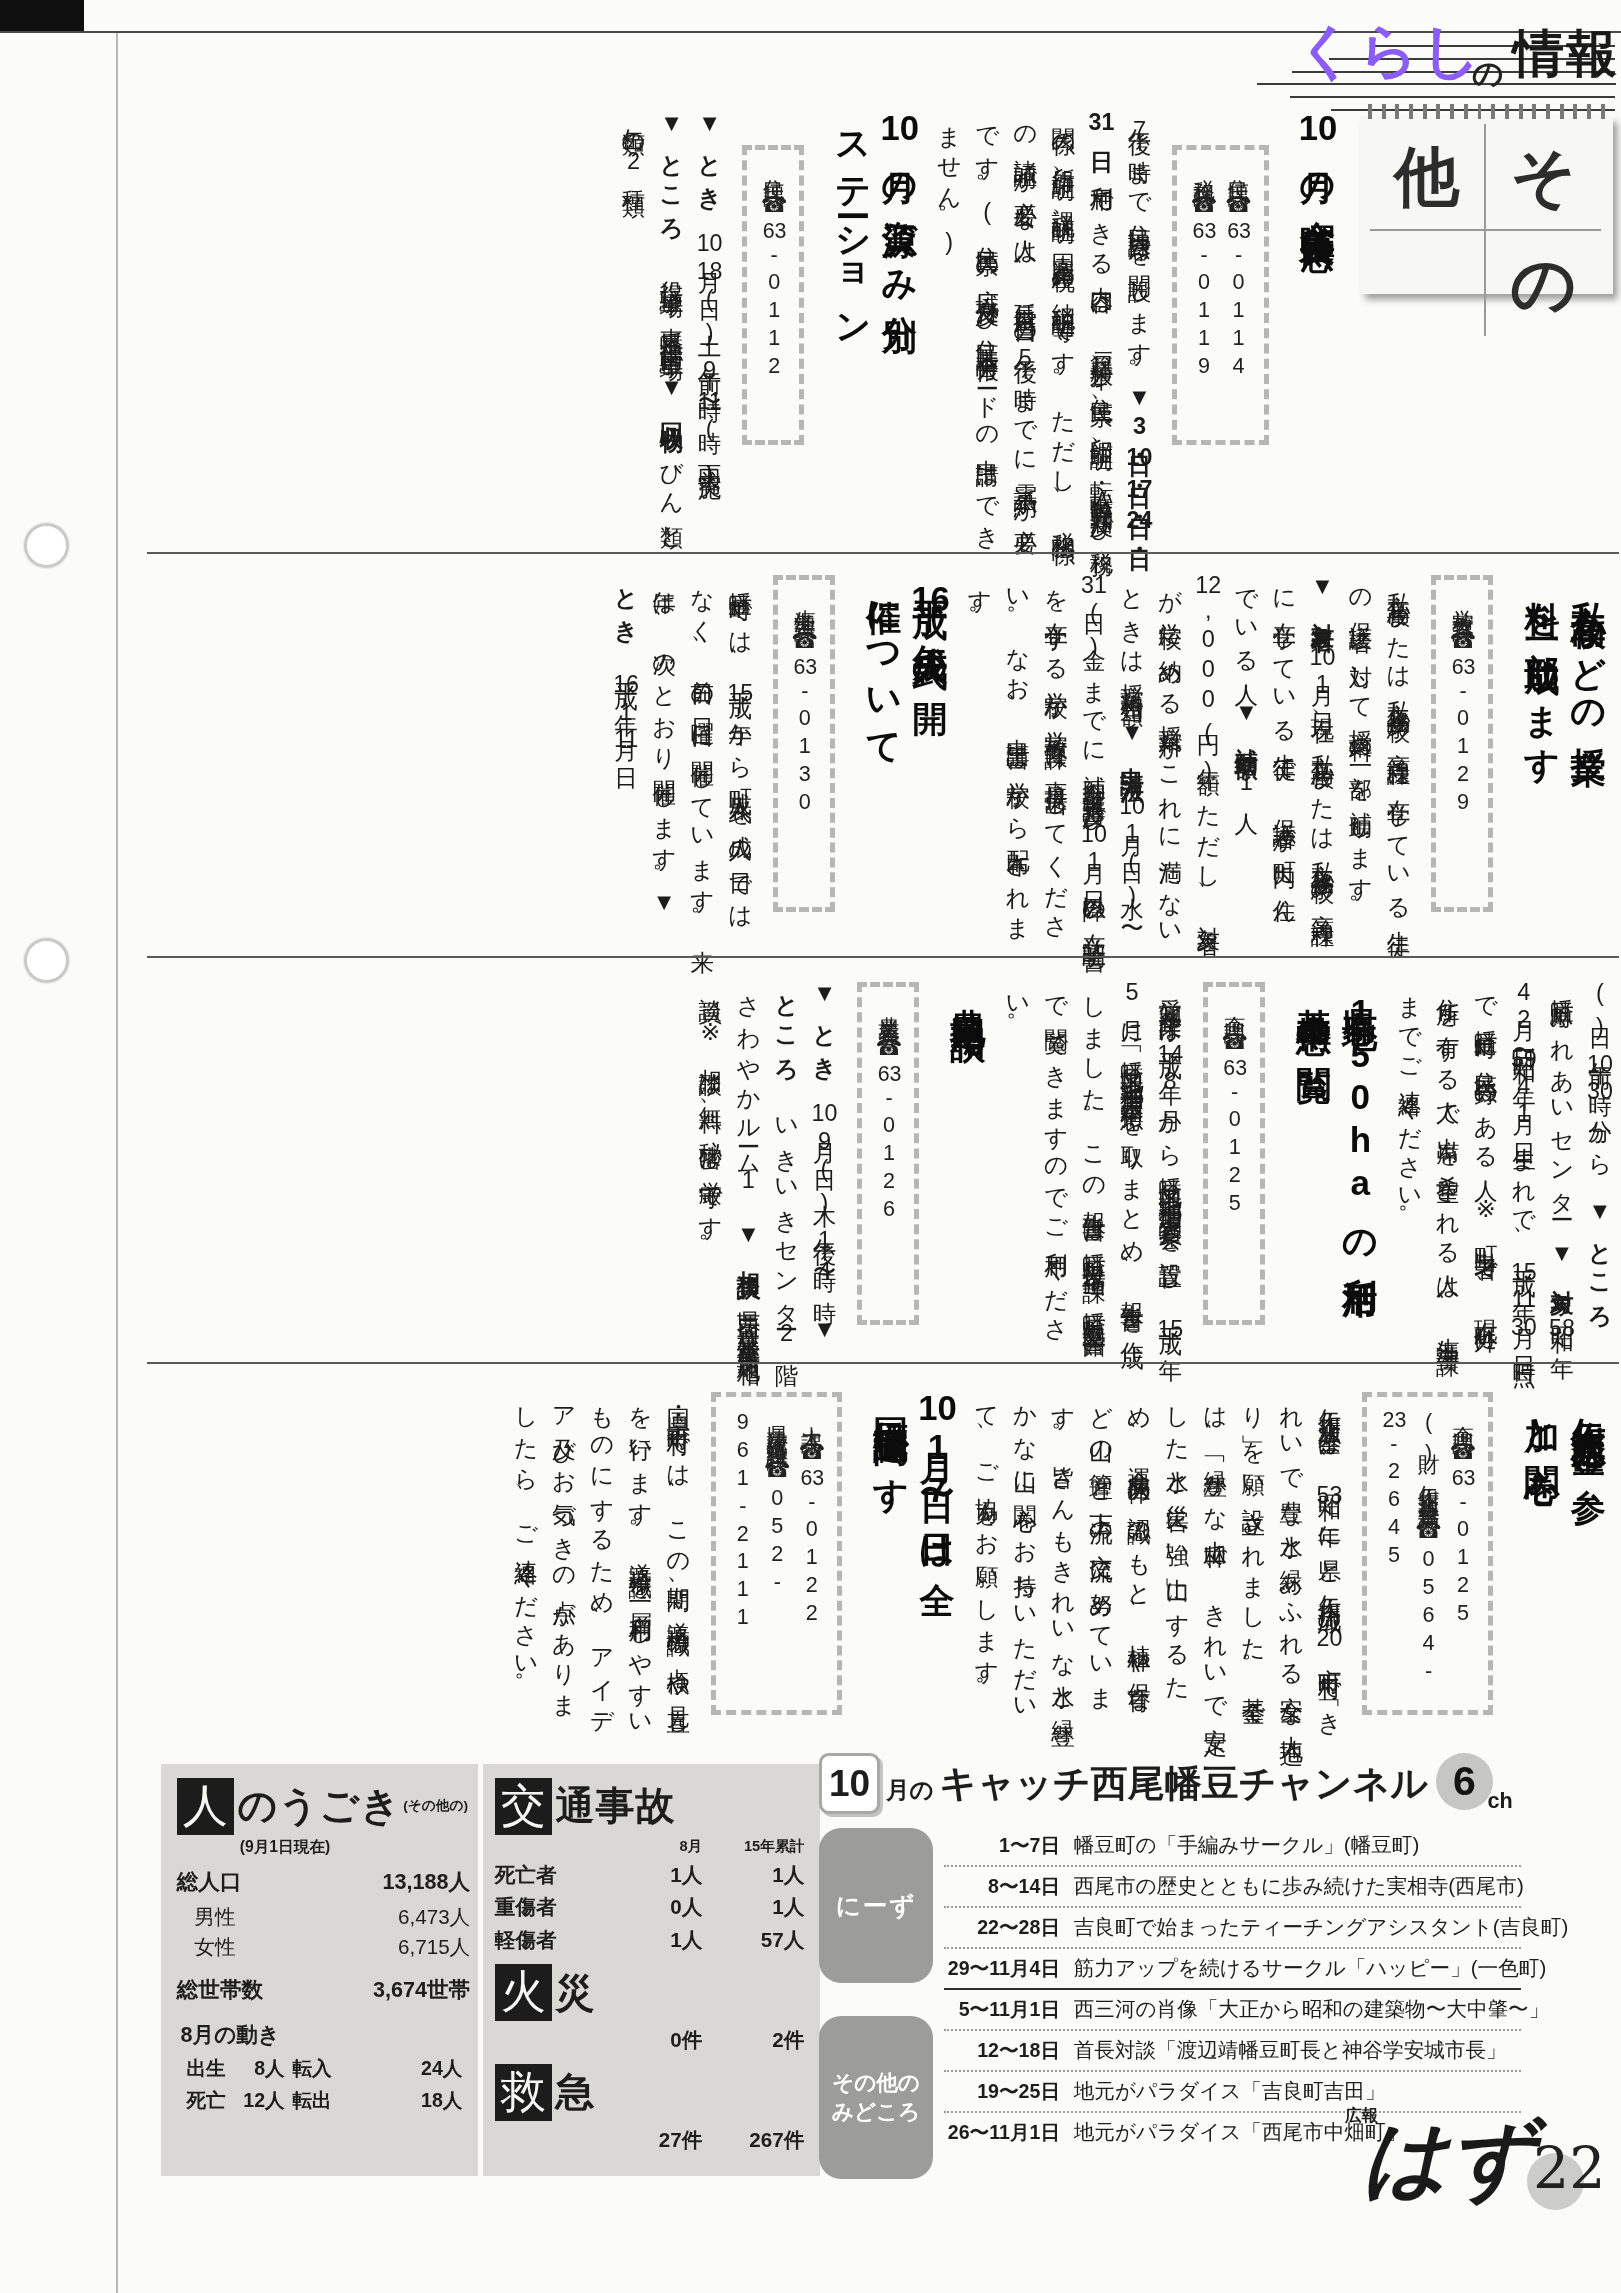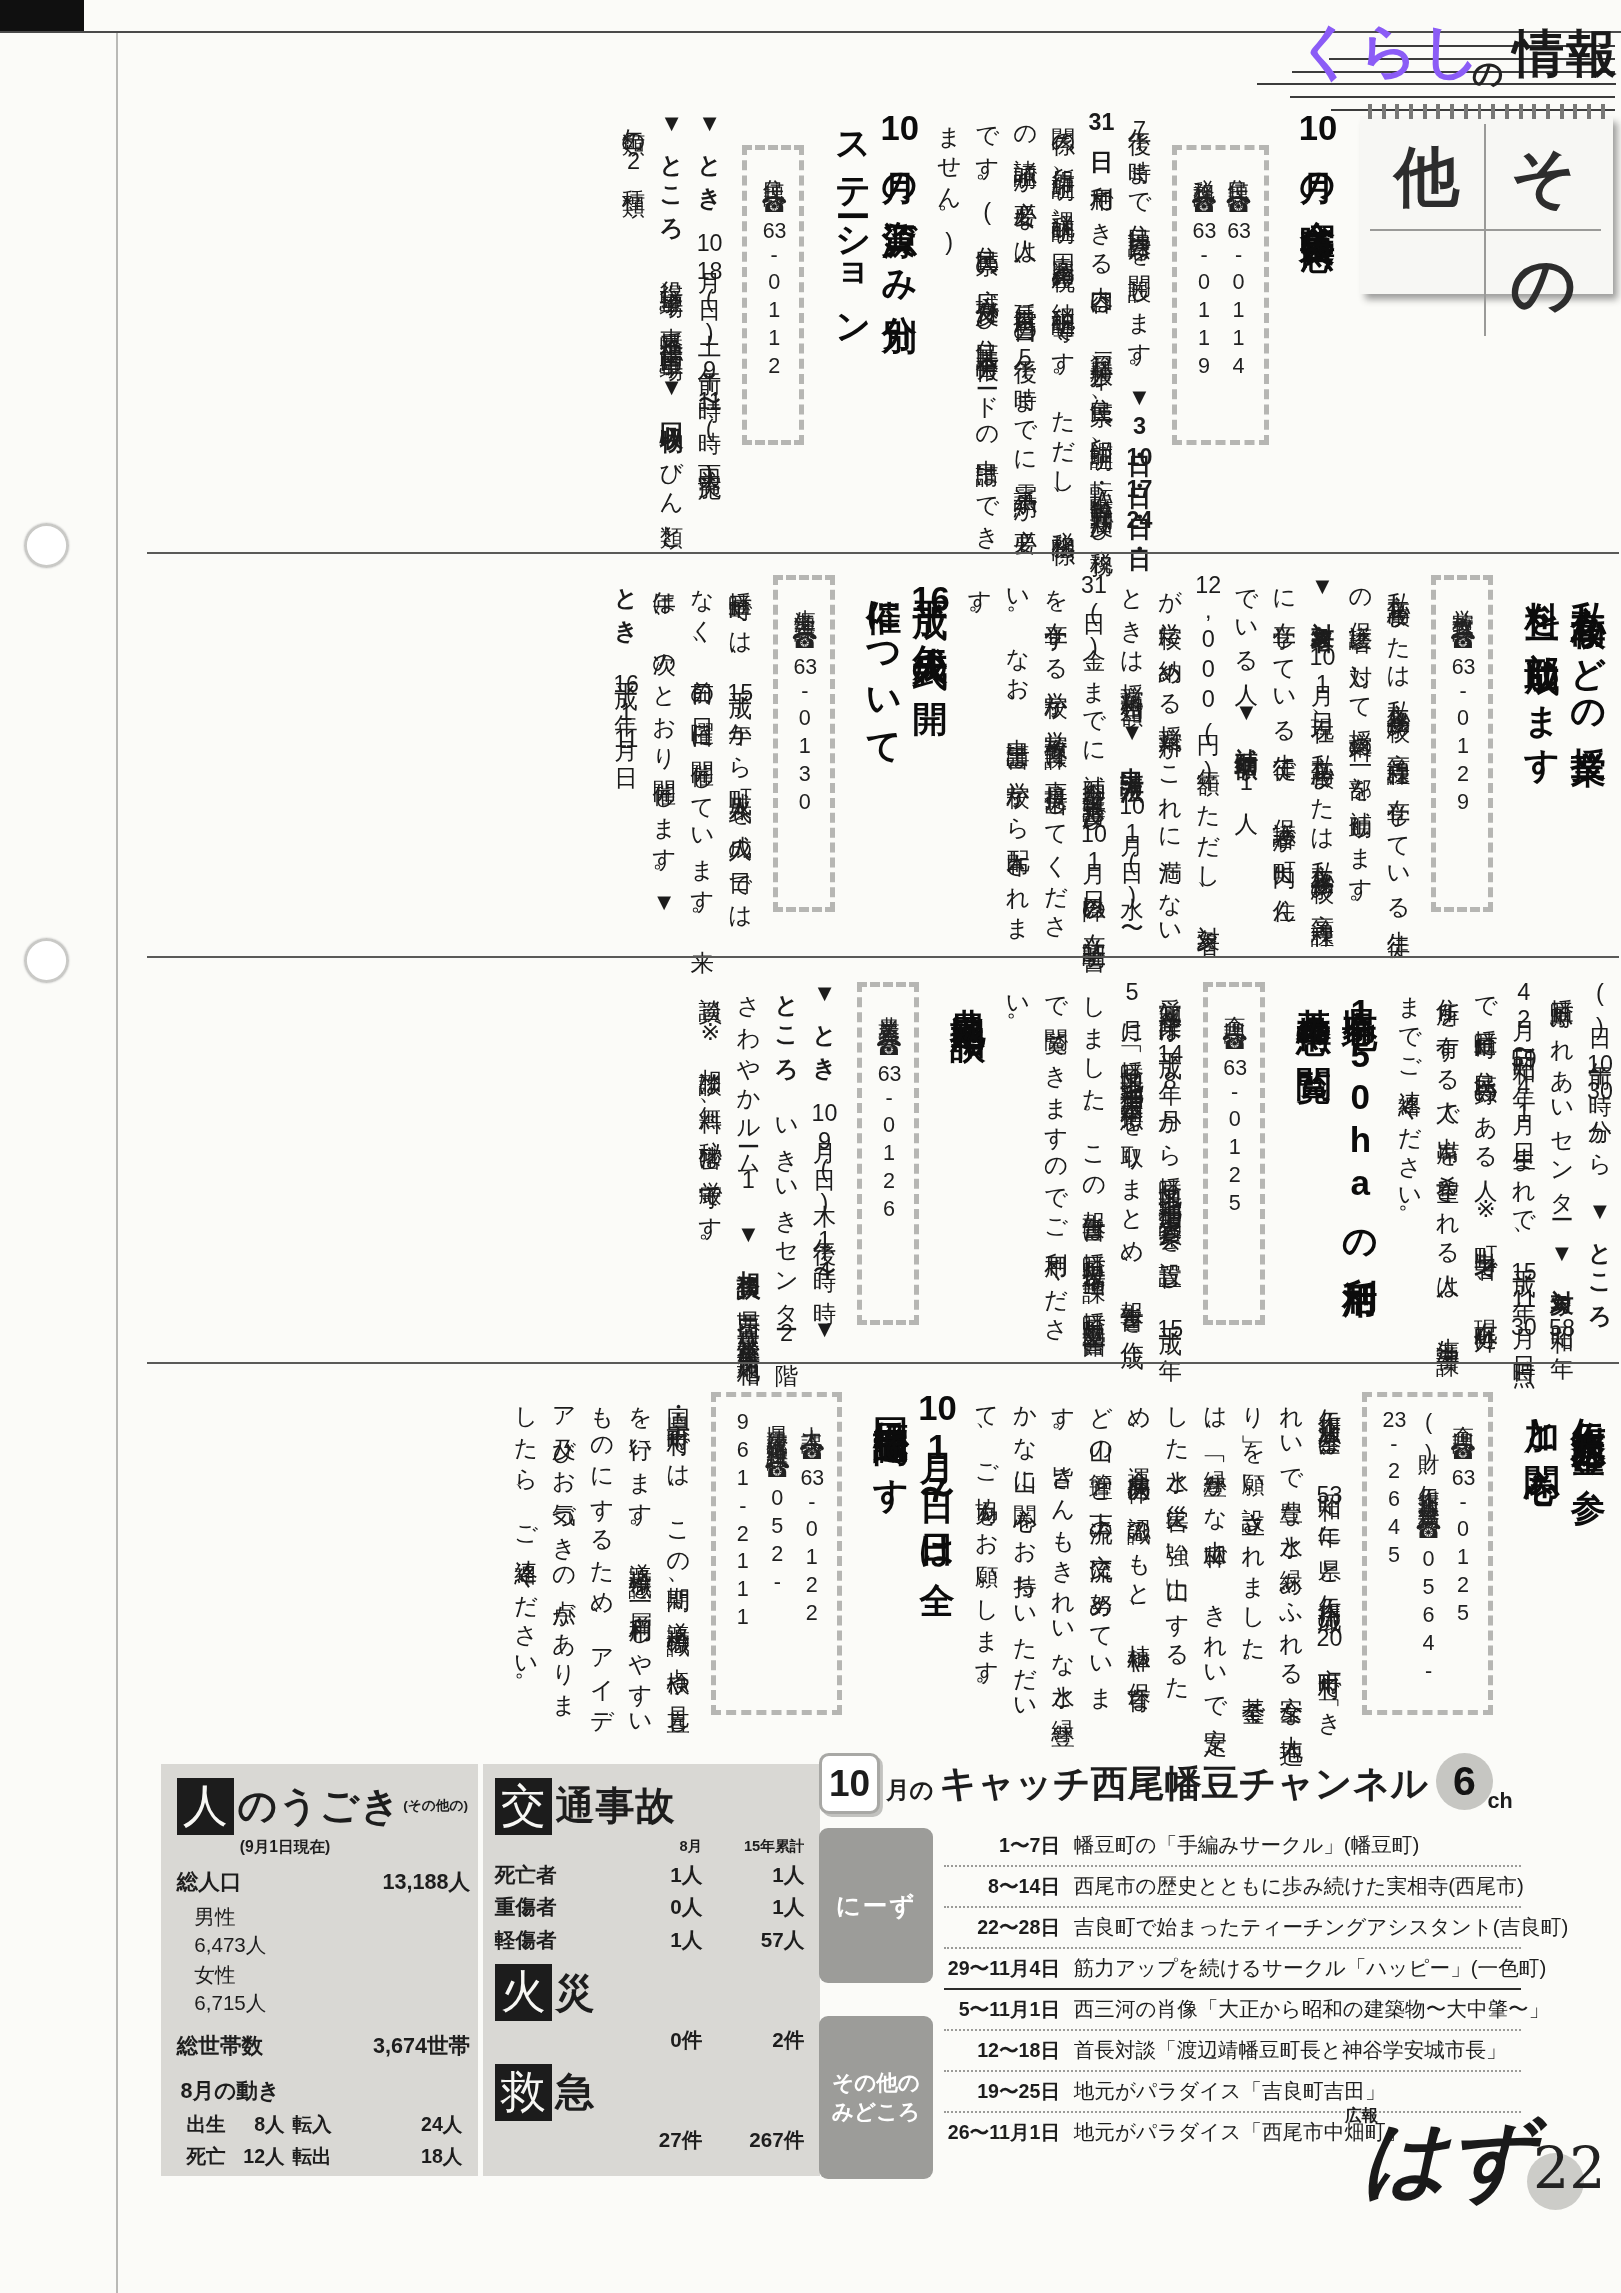--- a/index.html
+++ b/index.html
@@ -47,21 +47,21 @@
   .stat-left{width:317px;box-sizing:border-box;padding:13.7px 7.8px 0 15.7px;}
   .stat-sep{width:4.9px;background:#fbfbf8;}
   .stat-right{flex:1;box-sizing:border-box;padding:13.7px 15.7px 0 11.8px;}
   .tile{display:inline-block;width:57px;height:57px;background:#1c1c1c;color:#f7f7f4;
         font-family:"DejaVu Serif","Liberation Serif",serif;font-size:45px;line-height:55px;
         text-align:center;vertical-align:middle;}
   .sh-big{font-size:39px;font-weight:800;vertical-align:middle;margin-left:3.9px;letter-spacing:1px;}
   .sh-note{font-size:13.7px;font-weight:700;vertical-align:middle;margin-left:2px;}
   .sh-sub{font-size:15.7px;font-weight:700;margin:2px 0 9.8px 63px;}
   .prow{display:flex;justify-content:space-between;font-size:21.6px;font-weight:700;margin:6.9px 0;}
-  .prow.ind{padding-left:17.6px;font-weight:500;font-size:20.6px;margin:2px 0;flex-direction:column;}
+  .prow.ind{padding-left:17.6px;font-weight:500;font-size:20.6px;margin:2px 0;}
   .prow.hh{margin-top:13.7px;font-size:21.6px;font-weight:800;}
   .aug-t{font-size:21.6px;font-weight:800;margin:15.7px 0 5.9px 3.9px;}
   .arow{display:grid;grid-template-columns:51px 55px 63px 1fr;font-size:19.6px;font-weight:600;
         margin:4.9px 0 0 9.8px;}
   .arow .num{text-align:right;padding-right:7.8px;}
   .thead{display:grid;grid-template-columns:1fr 73px 102px;font-size:14.7px;font-weight:700;margin:2px 0 3.9px;}
   .thead span{text-align:right;}
   .trow{display:grid;grid-template-columns:1fr 73px 102px;font-size:20.6px;font-weight:600;margin:4.9px 0;}
   .trow .num{text-align:right;}
   .stat-h2{margin-top:9.8px;}
@@ -71,21 +71,21 @@
   .tv-10{width:55px;height:55px;border:3.9px solid #a8a8a5;border-radius:9.8px;background:#fff;
         box-shadow:2.9px 2.9px 0 #c2c2bf;font-size:37px;font-weight:800;display:flex;align-items:center;
         justify-content:center;flex:none;}
   .tv-tsuki{font-size:23.5px;font-weight:700;margin:13.7px 5.9px 0 5.9px;flex:none;}
   .tv-title{font-size:37px;font-weight:800;letter-spacing:0px;white-space:nowrap;}
   .tv-6wrap{position:relative;width:65px;height:61px;flex:none;margin-left:7.8px;}
   .tv-6{position:absolute;left:0;top:0;width:57px;height:57px;border-radius:50%;background:#c6c6c2;
         display:flex;align-items:center;justify-content:center;font-size:41px;font-weight:800;color:#141414;}
   .tv-ch{position:absolute;right:-11.8px;bottom:0;font-size:21.6px;font-weight:800;}
   .tv-body{position:relative;margin-top:11.8px;}
-  .tv-label{position:absolute;left:0;width:114px;background:#9c9c99;border-radius:9px;color:#fff;
+  .tv-label{position:absolute;left:0;width:114px;background:#9c9c99;border-radius:22px;color:#fff;
         font-weight:800;display:flex;align-items:center;justify-content:center;text-align:center;
         white-space:pre-line;}
   .tv-l1{top:2px;height:155px;font-size:24.5px;letter-spacing:2px;}
   .tv-l2{top:190px;height:163px;font-size:21.6px;line-height:1.35;}
   .tv-rows{margin-left:125px;}
   .tv-row{display:flex;align-items:center;height:39px;border-bottom:2px dotted #9b9b98;}
   .tv-row.solid{border-bottom:2.9px solid #2d2d2b;}
   .tv-row.last{border-bottom:none;}
   .tv-date{width:116px;text-align:right;font-weight:800;font-size:19.6px;white-space:nowrap;flex:none;}
   .tv-prog{margin-left:13.7px;font-size:20.6px;white-space:nowrap;}

